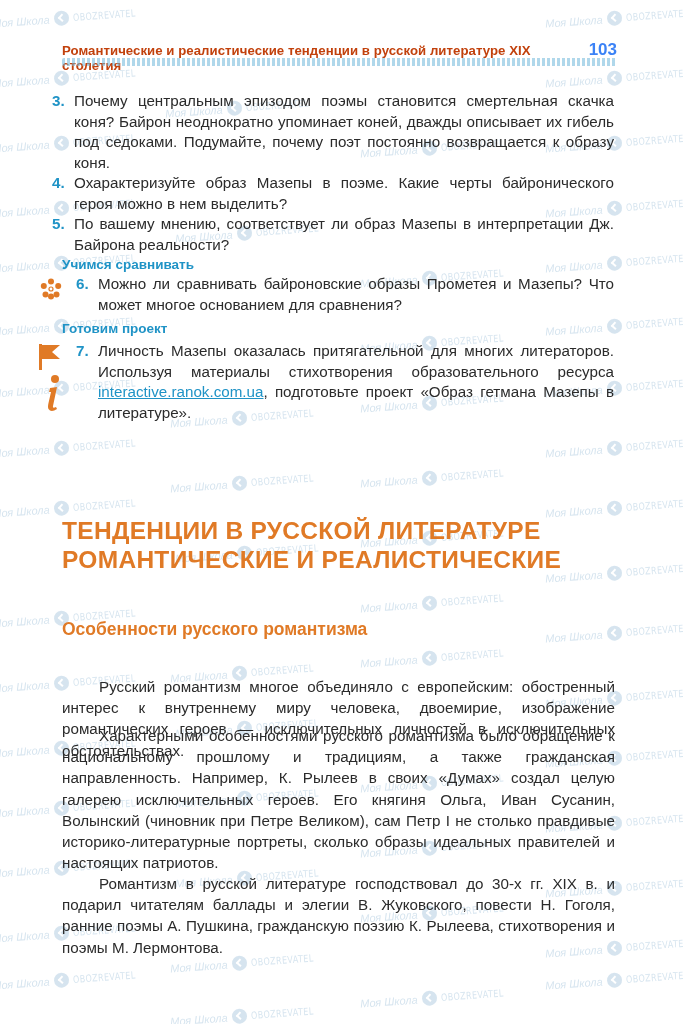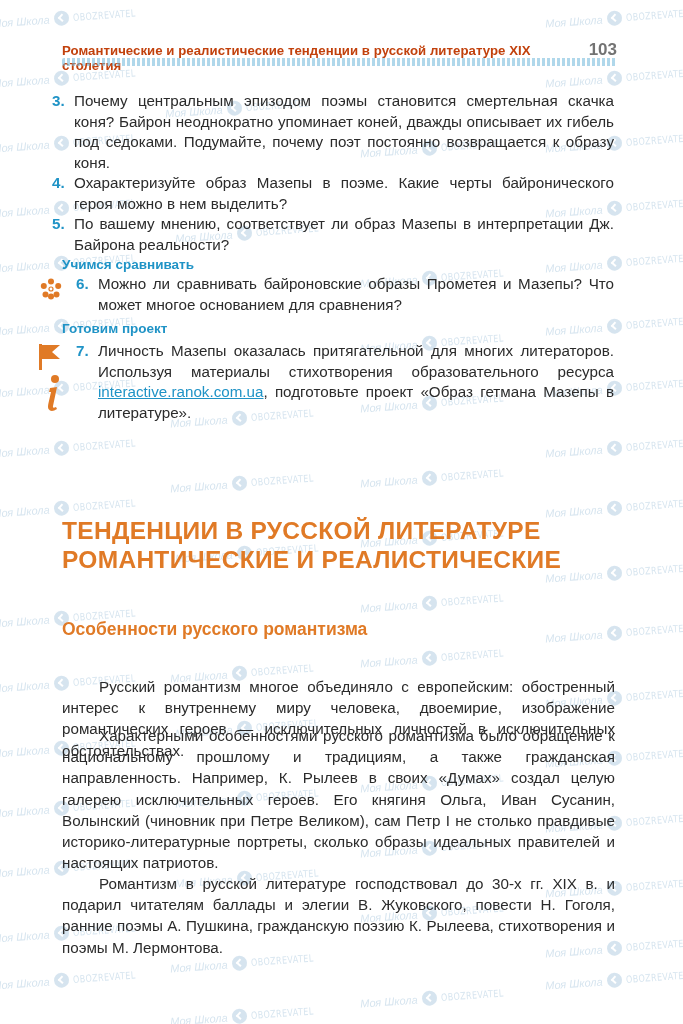--- a/index.html
+++ b/index.html
@@ -20,21 +20,21 @@
     .wm .logo { width: 15px; height: 15px; border-radius: 50%; background: #c9dcea;
       display: inline-block; position: relative; }
     .wm .logo::after { content: ""; position: absolute; left: 5px; top: 4px; width: 4px; height: 4px;
       border-left: 2px solid #fff; border-bottom: 2px solid #fff; transform: rotate(45deg); }
     .wm .obz { font-style: normal; letter-spacing: 0.5px; font-size: 10px; font-family: "DejaVu Sans", sans-serif; transform: scaleX(0.8); transform-origin: left; }
 
     
     .running-head { position: absolute; left: 62px; top: 40px; width: 555px;
       display: flex; justify-content: space-between; align-items: baseline; }
     .running-title { color: #c2410c; font-size: 13.2px; font-weight: bold; letter-spacing: 0.05px; }
-    .page-number { color: #737373; font-size: 17px; font-weight: bold; }
+    .page-number { color: #3b82f6; font-size: 17px; font-weight: bold; }
     .ornament { position: absolute; left: 62px; top: 58px; width: 555px; height: 8px;
       background-image: repeating-linear-gradient(90deg, #6fb7da 0 3px, transparent 3px 5px, #6fb7da 5px 8px, transparent 8px 10px);
       opacity: 0.55; border-radius: 2px; }
 
     .q { position: absolute; left: 74px; width: 540px; font-size: 15.2px; line-height: 20.6px; }
     .q .num { color: #1f93c6; font-weight: bold; display: inline-block; width: 22px; margin-left: -22px; text-align: left; }
     .q .body { text-align: justify; }
 
     .sub-head { position: absolute; left: 62px; color: #1f93c6; font-weight: bold; font-size: 13.5px; }
 

